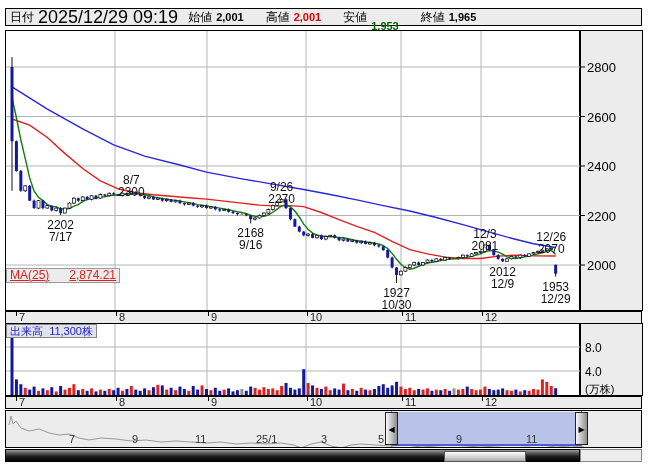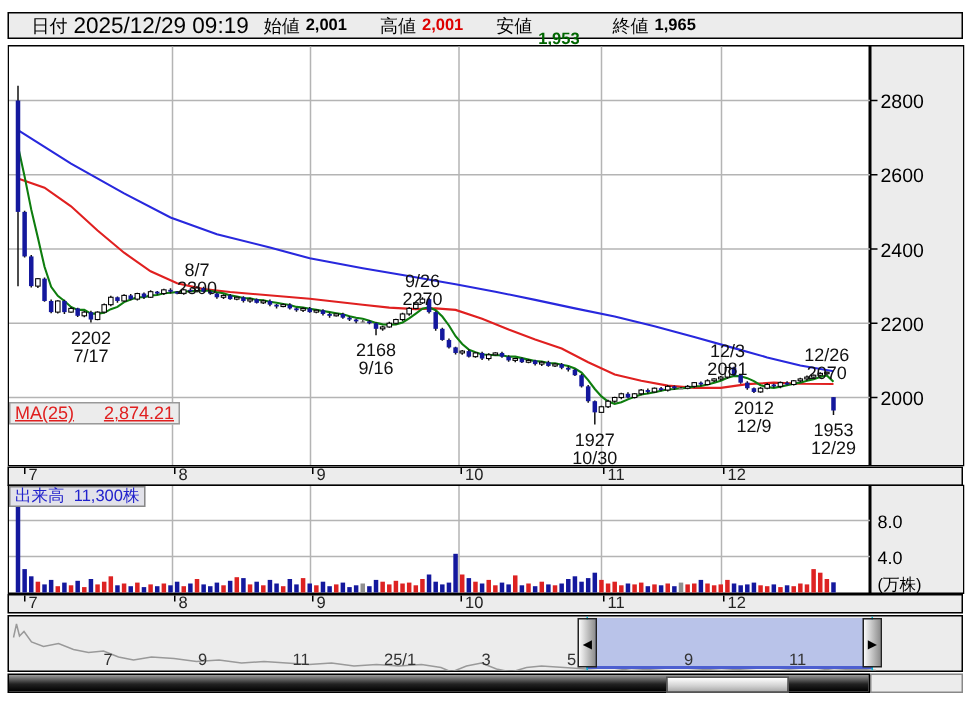--- a/index.html
+++ b/index.html
@@ -1,20 +1,20 @@
 <!DOCTYPE html>
 <html><head>
 <meta charset="utf-8">
 <style>
   html,body{margin:0;padding:0;background:#fff;}
   .app{position:relative;width:653px;height:470px;background:#fff;overflow:hidden;
        font-family:"Liberation Sans","DejaVu Sans",sans-serif;}
   .panel{position:absolute;box-sizing:border-box;background:#ececec;border:1px solid #000;}
   .infobar{left:5px;top:8px;width:637px;height:18px;display:flex;align-items:center;
-           font-size:12px;color:#000;padding-left:15px;white-space:nowrap;}
+           font-size:12px;color:#000;padding-left:4px;white-space:nowrap;}
   .infobar .lbl{margin-right:4px;}
   .infobar .val{font-weight:bold;font-size:11px;margin-right:22px;}
   .v-open,.v-close{color:#000;}
   .v-high{color:#dd0000;}
   .v-low{color:#006600;margin-top:18px;}
   svg{position:absolute;display:block;}
   #mainsvg{left:5px;top:30px;}
   #volsvg{left:5px;top:323px;}
   .strip{left:5px;width:637px;height:13px;background:#ececec;border:1px solid #000;font-size:11px;color:#222;}
   .strip .mlabel{position:absolute;top:0;line-height:11px;}
@@ -35,21 +35,21 @@
              background:linear-gradient(#ffffff,#d0d0d0 60%,#a8a8a8);border:1px solid #555;cursor:pointer;}
   .corner{left:580px;top:449px;width:62px;height:13px;border:1px solid #888;}
 </style>
 </head>
 <body>
 
 <div class="app">
 
   <div class="panel infobar">
     <span class="lbl">日付</span>
-    <span class="val" style="font-weight:normal;font-size:15px;margin-right:10px;text-align:right;">2025/12/29 09:19</span>
+    <span class="val" style="font-weight:normal;font-size:18px;margin-right:10px;text-align:right;">2025/12/29 09:19</span>
     <span class="lbl">始値</span>
     <span class="val v-open">2,001</span>
     <span class="lbl">高値</span>
     <span class="val v-high">2,001</span>
     <span class="lbl">安値</span>
     <span class="val v-low">1,953</span>
     <span class="lbl">終値</span>
     <span class="val v-close">1,965</span>
   </div>
 

